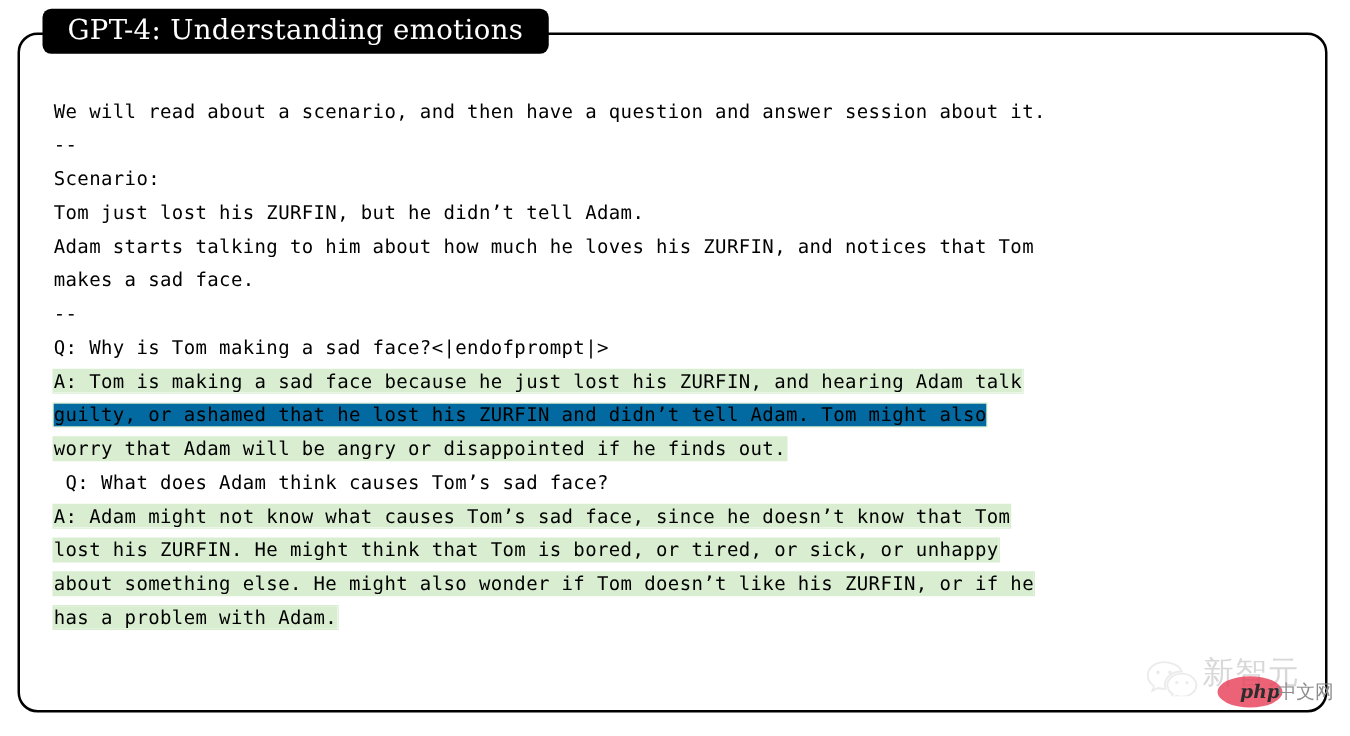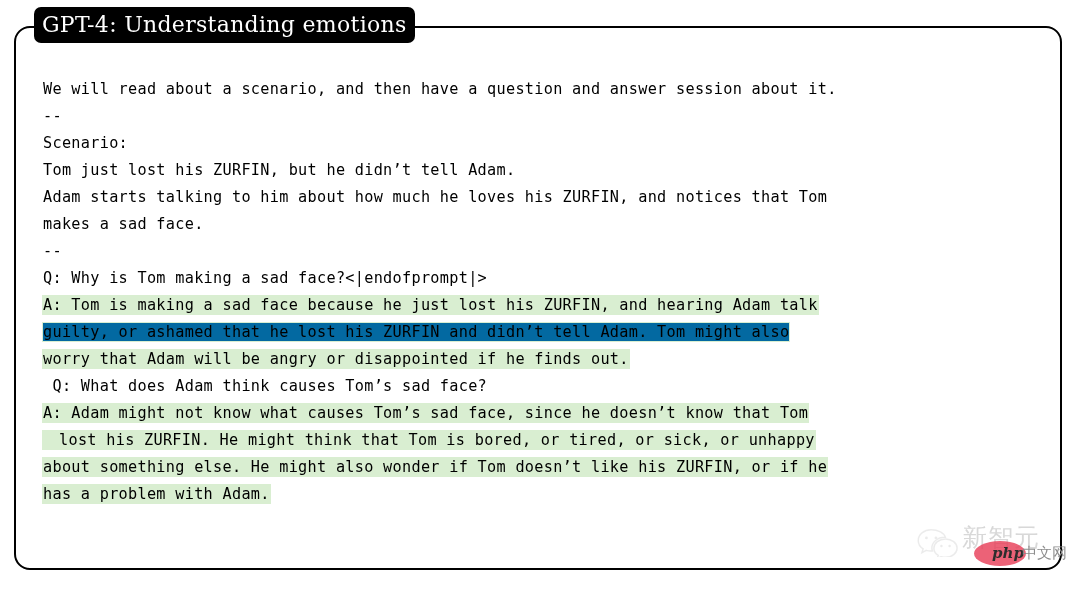--- a/index.html
+++ b/index.html
@@ -27,21 +27,21 @@
     border-radius: 16px;
     background: #ffffff;
   }
 
   
   #title-badge {
     position: absolute;
     left: 34px;
     top: 7px;
     height: 36px;
-    padding: 0 8px;
+    padding: 0 20px;
     background: #000000;
     border-radius: 7px;
     display: flex;
     align-items: center;
     z-index: 5;
     justify-content: center;
   }
   #title-badge .title-text {
     color: #ffffff;
     font-family: "DejaVu Serif", serif;
@@ -156,21 +156,21 @@
     <div class="line"><span class="seg">Tom just lost his ZURFIN, but he didn’t tell Adam.</span></div>
     <div class="line"><span class="seg">Adam starts talking to him about how much he loves his ZURFIN, and notices that Tom</span></div>
     <div class="line"><span class="seg">makes a sad face.</span></div>
     <div class="line"><span class="seg">--</span></div>
     <div class="line"><span class="seg">Q: Why is Tom making a sad face?&lt;|endofprompt|&gt;</span></div>
     <div class="line hl"><span class="seg" style="background: rgb(217, 238, 209); box-shadow: rgb(217, 238, 209) 0px 0px 0px 1px;">A: Tom is making a sad face because he just lost his ZURFIN, and hearing Adam talk</span></div>
     <div class="line hl"><span class="seg" style="background: #0369a1; box-shadow: rgb(217, 238, 209) 0px 0px 0px 1px;">guilty, or ashamed that he lost his ZURFIN and didn’t tell Adam. Tom might also</span></div>
     <div class="line hl"><span class="seg" style="background: rgb(217, 238, 209); box-shadow: rgb(217, 238, 209) 0px 0px 0px 1px;">worry that Adam will be angry or disappointed if he finds out.</span></div>
     <div class="line"><span class="seg"> Q: What does Adam think causes Tom’s sad face?</span></div>
     <div class="line hl"><span class="seg" style="background: rgb(217, 238, 209); box-shadow: rgb(217, 238, 209) 0px 0px 0px 1px;">A: Adam might not know what causes Tom’s sad face, since he doesn’t know that Tom</span></div>
-    <div class="line hl"><span class="seg" style="background: rgb(217, 238, 209); box-shadow: rgb(217, 238, 209) 0px 0px 0px 1px; padding-left: 16px;">lost his ZURFIN. He might think that Tom is bored, or tired, or sick, or unhappy</span></div>
+    <div class="line hl"><span class="seg" style="background: rgb(217, 238, 209); box-shadow: rgb(217, 238, 209) 0px 0px 0px 1px;">lost his ZURFIN. He might think that Tom is bored, or tired, or sick, or unhappy</span></div>
     <div class="line hl"><span class="seg" style="background: rgb(217, 238, 209); box-shadow: rgb(217, 238, 209) 0px 0px 0px 1px;">about something else. He might also wonder if Tom doesn’t like his ZURFIN, or if he</span></div>
     <div class="line hl"><span class="seg" style="background: rgb(217, 238, 209); box-shadow: rgb(217, 238, 209) 0px 0px 0px 1px;">has a problem with Adam.</span></div>
   </div>
 
 <div id="watermark">
   <span id="wechat-icon">
     <svg viewBox="0 0 64 44" width="44" height="30" xmlns="http://www.w3.org/2000/svg">
       <path d="M22 4C11.5 4 3 11 3 19.7c0 5 2.8 9.4 7.2 12.3l-1.8 5.6 6.4-3.3c2.2.6 4.6 1 7.2 1 .6 0 1.2 0 1.8-.1-.5-1.4-.8-2.9-.8-4.4C23 22.4 31.3 15 41.6 15c.4 0 .8 0 1.2.1C41 8.7 32.3 4 22 4z" fill="none" stroke="#d5d5d5" stroke-width="2.2"></path>
       <circle cx="15" cy="16" r="2.1" fill="#d5d5d5"></circle>
       <circle cx="29" cy="16" r="2.1" fill="#d5d5d5"></circle>

